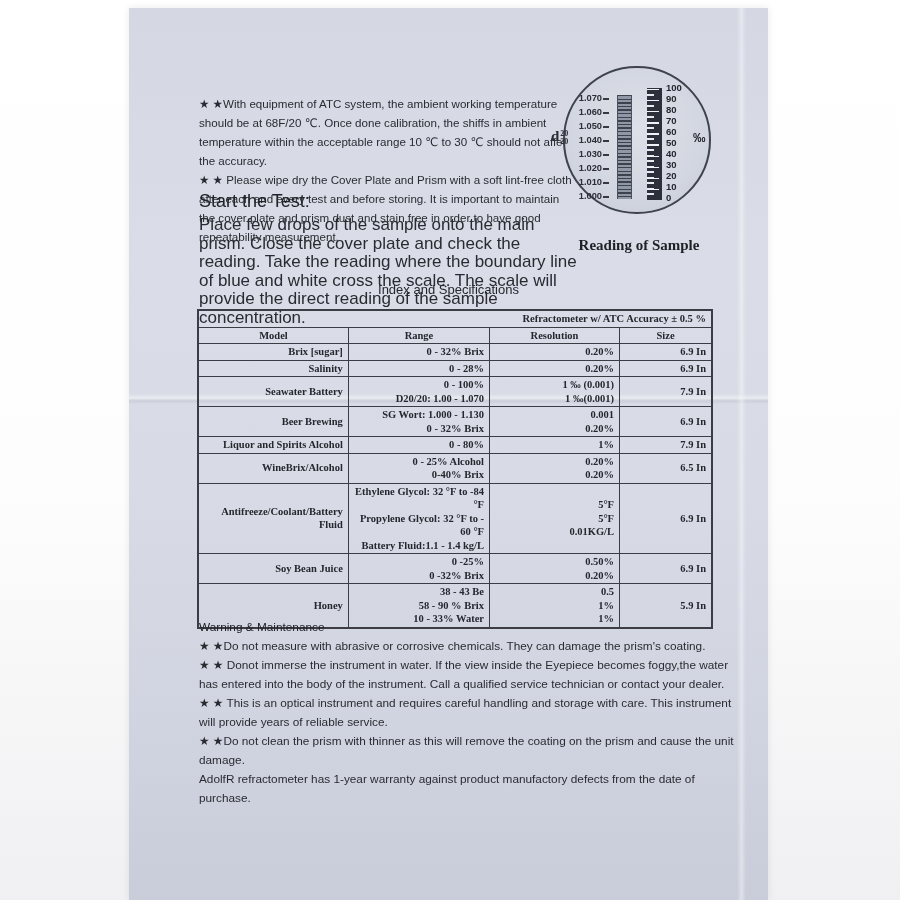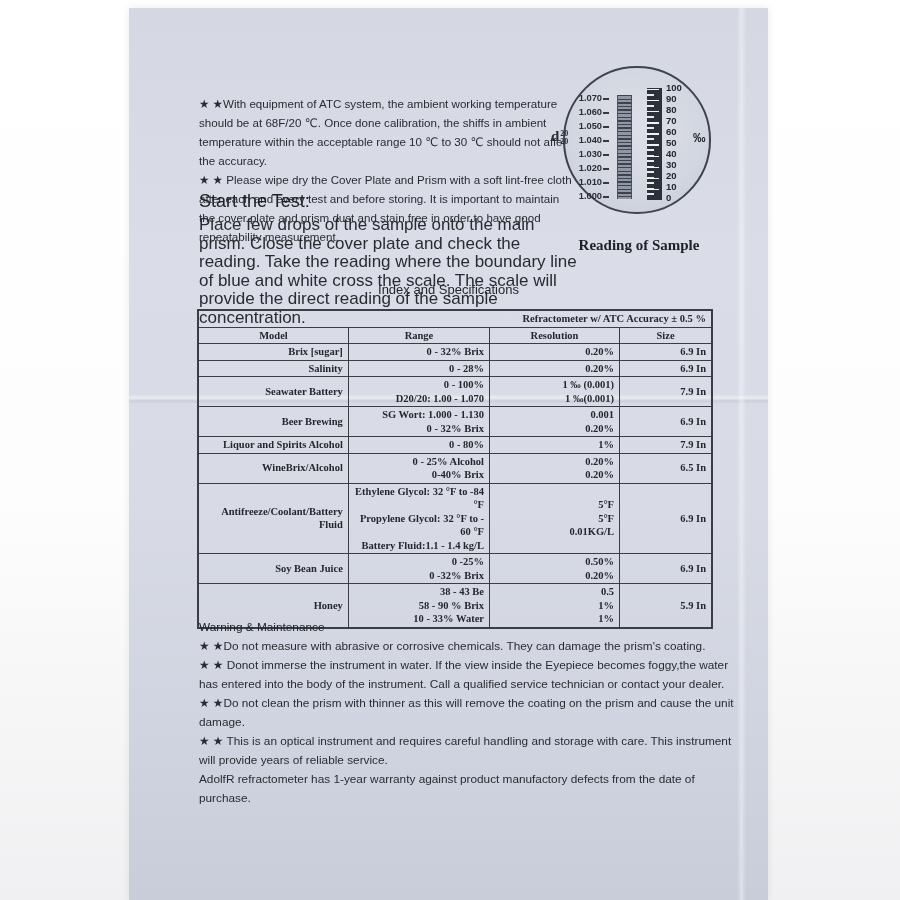--- a/index.html
+++ b/index.html
@@ -277,18 +277,18 @@
           <td>5.9 In</td>
         </tr>
       </tbody>
   </table>
 
   <div class="warning">
     <p class="warning-heading">Warning  &amp; Maintenance</p>
     <div>
         <p class="warn">★ ★Do not measure with abrasive or corrosive chemicals. They can damage the prism's coating.</p>
         <p class="warn">★ ★ Donot immerse the instrument in water. If the view inside the Eyepiece becomes foggy,the water has entered into the body of the instrument. Call a qualified service technician or contact your dealer.</p>
+        <p class="warn">★ ★ This is an optical instrument and requires careful handling and storage with care. This instrument will provide years of reliable service.</p>
         <p class="warn">★ ★Do not clean the prism with thinner as this will remove the coating on the prism and cause the unit damage.</p>
-        <p class="warn">★ ★ This is an optical instrument and requires careful handling and storage with care. This instrument will provide years of reliable service.</p>
         <p class="warn">AdolfR refractometer has 1-year warranty against product manufactory defects from the date of purchase.</p>
       </div>
   </div>
 </div>
 
 </body></html>

